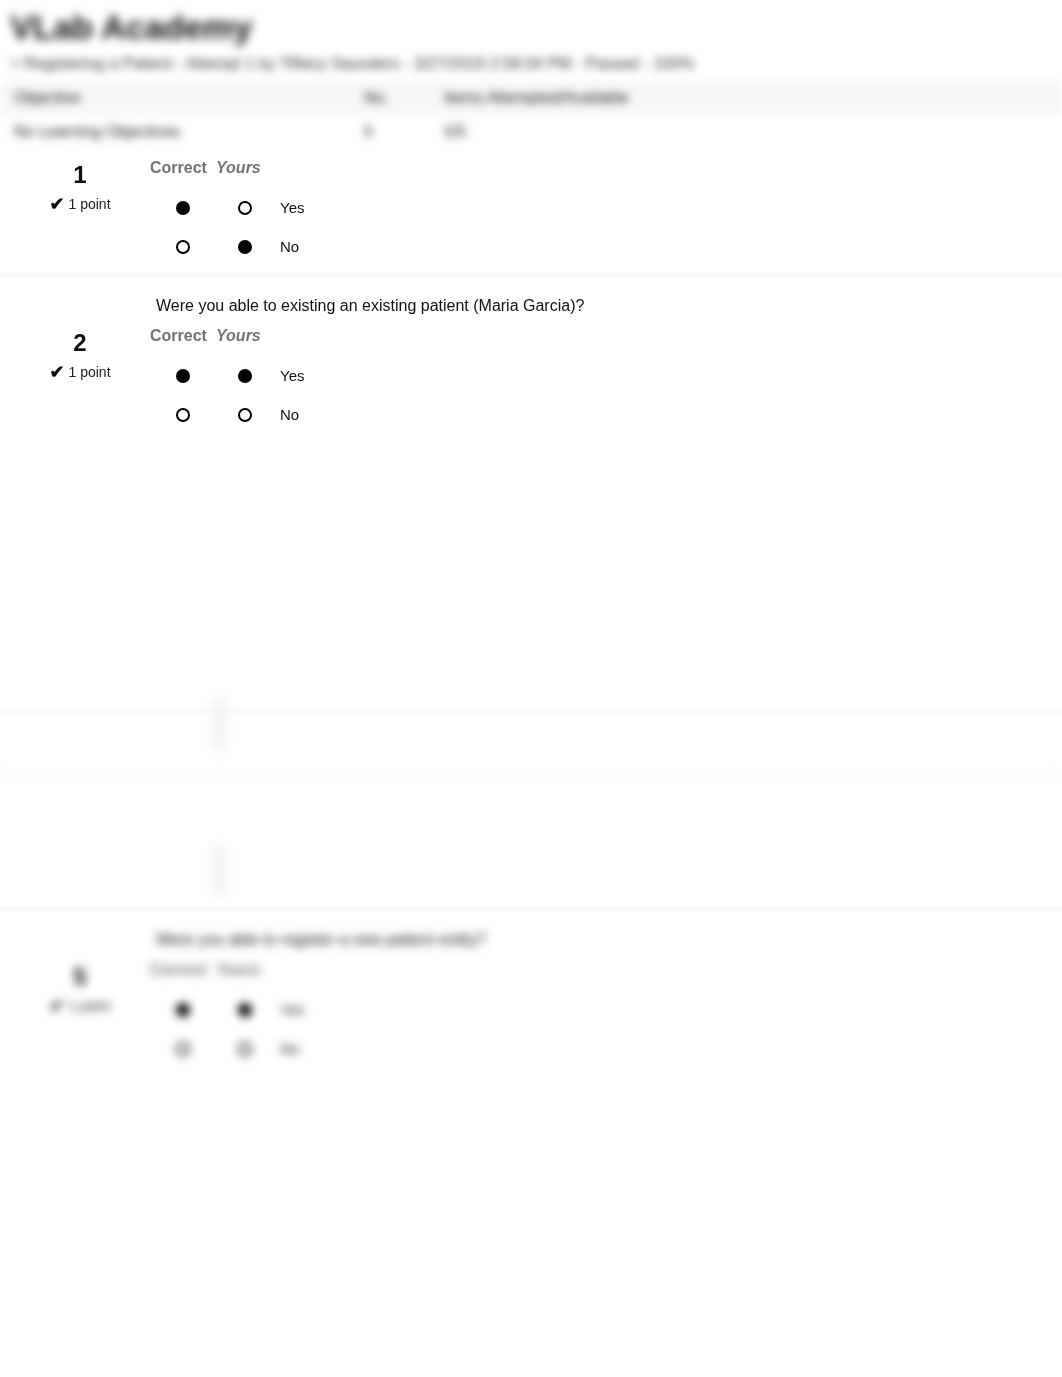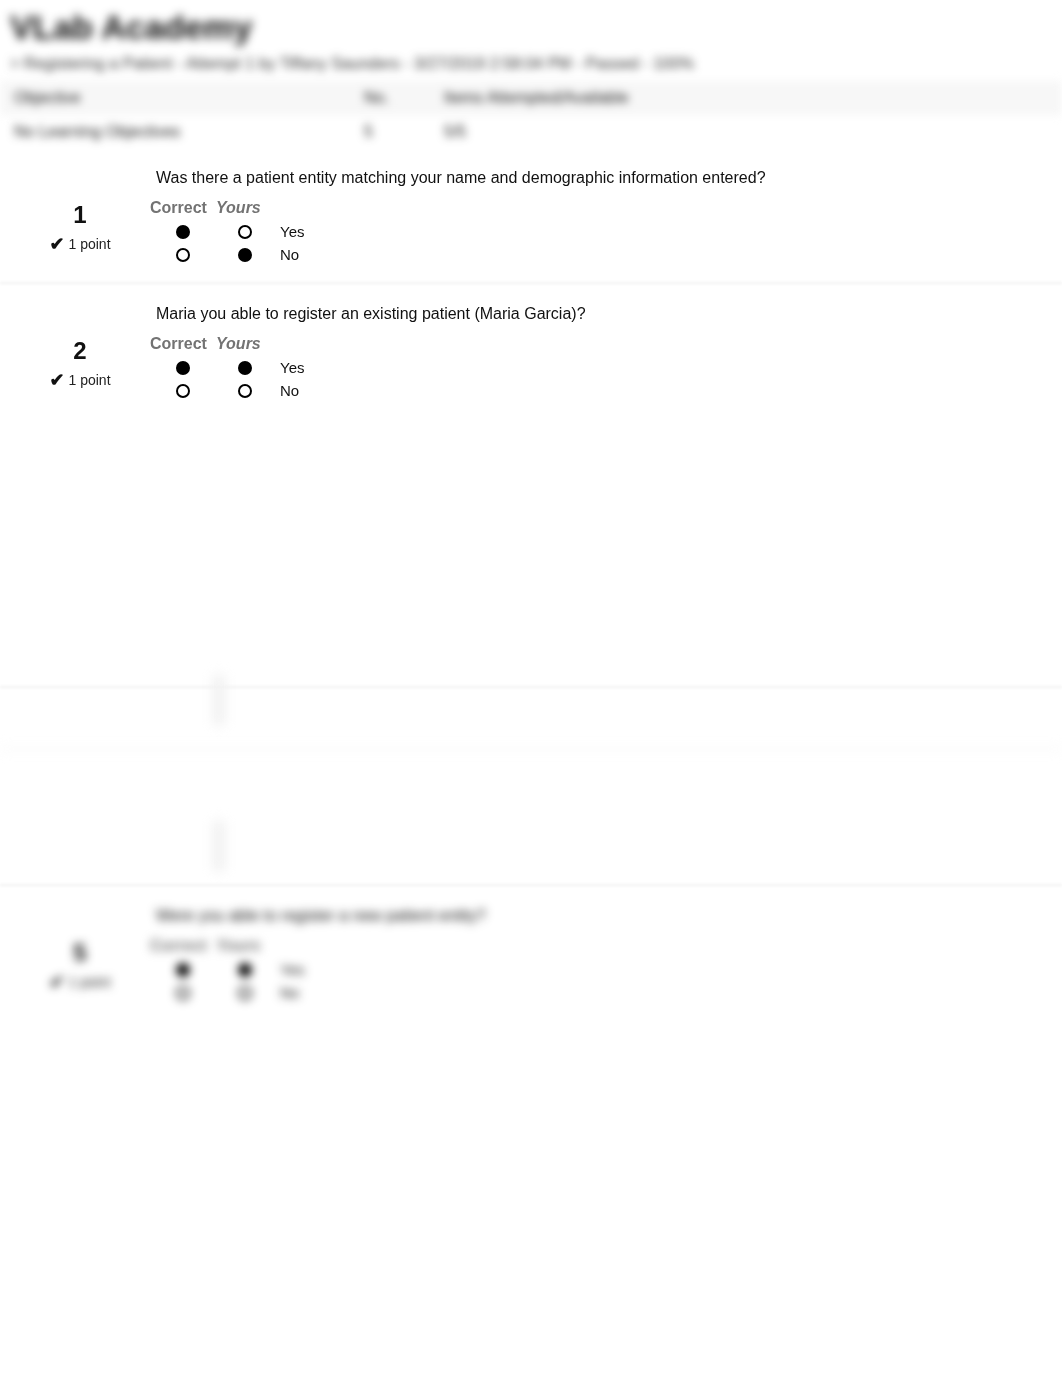--- a/index.html
+++ b/index.html
@@ -25,21 +25,21 @@
     .q-number-col { flex: 0 0 140px; text-align: center; padding-top: 2px; }
     .q-num { font-size: 24px; font-weight: 800; color: #111; display: block; }
     .q-points { display: inline-flex; align-items: center; gap: 4px; margin-top: 4px; font-size: 14px; color: #222; }
     .check { font-size: 18px; font-weight: bold; color: #111; }
     
     .answer-table {  }
     .ans-head { display: flex; font-weight: 700; font-size: 16px; color: #737373; }
     .col-correct { width: 66px; text-align: left; }
     .col-yours { width: 58px; text-align: left; font-style: italic; }
     .col-label { padding-left: 6px; }
-    .ans-row { display: flex; align-items: center; margin-top: 6px; }
+    .ans-row { display: flex; align-items: center; margin-top: 22px; }
     .ans-row .col-correct, .ans-row .col-yours { display: flex; justify-content: center; }
     .radio { width: 14px; height: 14px; border: 2px solid #000; border-radius: 50%; display: inline-block; }
     .radio.filled { background: #000; }
     .ans-label { font-size: 15px; color: #111; }
     
     .hr { height: 4px; background: linear-gradient(#fff, #f2f2f2, #fff); margin: 2px 0 0; filter: blur(1px);}
     
     .blur-soft { filter: blur(6px); }
     
     .spacer-block { padding: 80px 0; position: relative; }
@@ -61,21 +61,20 @@
   <div class="summary-col2">No.</div>
   <div class="summary-col3">Items Attempted/Available</div>
 </div>
 <div class="summary-row summary-body">
   <div class="summary-label">No Learning Objectives</div>
   <div class="summary-col2">5</div>
   <div class="summary-col3">5/5</div>
 </div>
 
 <div class="question-block">
-  <div class="q-text">Was there a patient entity matching your name and demographic information entered?</div>
   <div class="q-body">
     <div class="q-number-col">
       <span class="q-num">1</span>
       <span class="q-points">
         <span class="check">✔</span>
         <span>1 point</span>
       </span>
     </div>
     <div class="answer-table">
       <div class="ans-head">
@@ -101,21 +100,21 @@
           </div>
         <div class="col-label ans-label">No</div>
       </div>
     </div>
   </div>
 </div>
 
 <div class="hr"></div>
 
 <div class="question-block">
-  <div class="q-text">Maria you able to register an existing patient (Maria Garcia)?</div>
+  <div class="q-text">Were you able to existing an existing patient (Maria Garcia)?</div>
   <div class="q-body">
     <div class="q-number-col">
       <span class="q-num">2</span>
       <span class="q-points">
         <span class="check">✔</span>
         <span>1 point</span>
       </span>
     </div>
     <div class="answer-table">
       <div class="ans-head">

